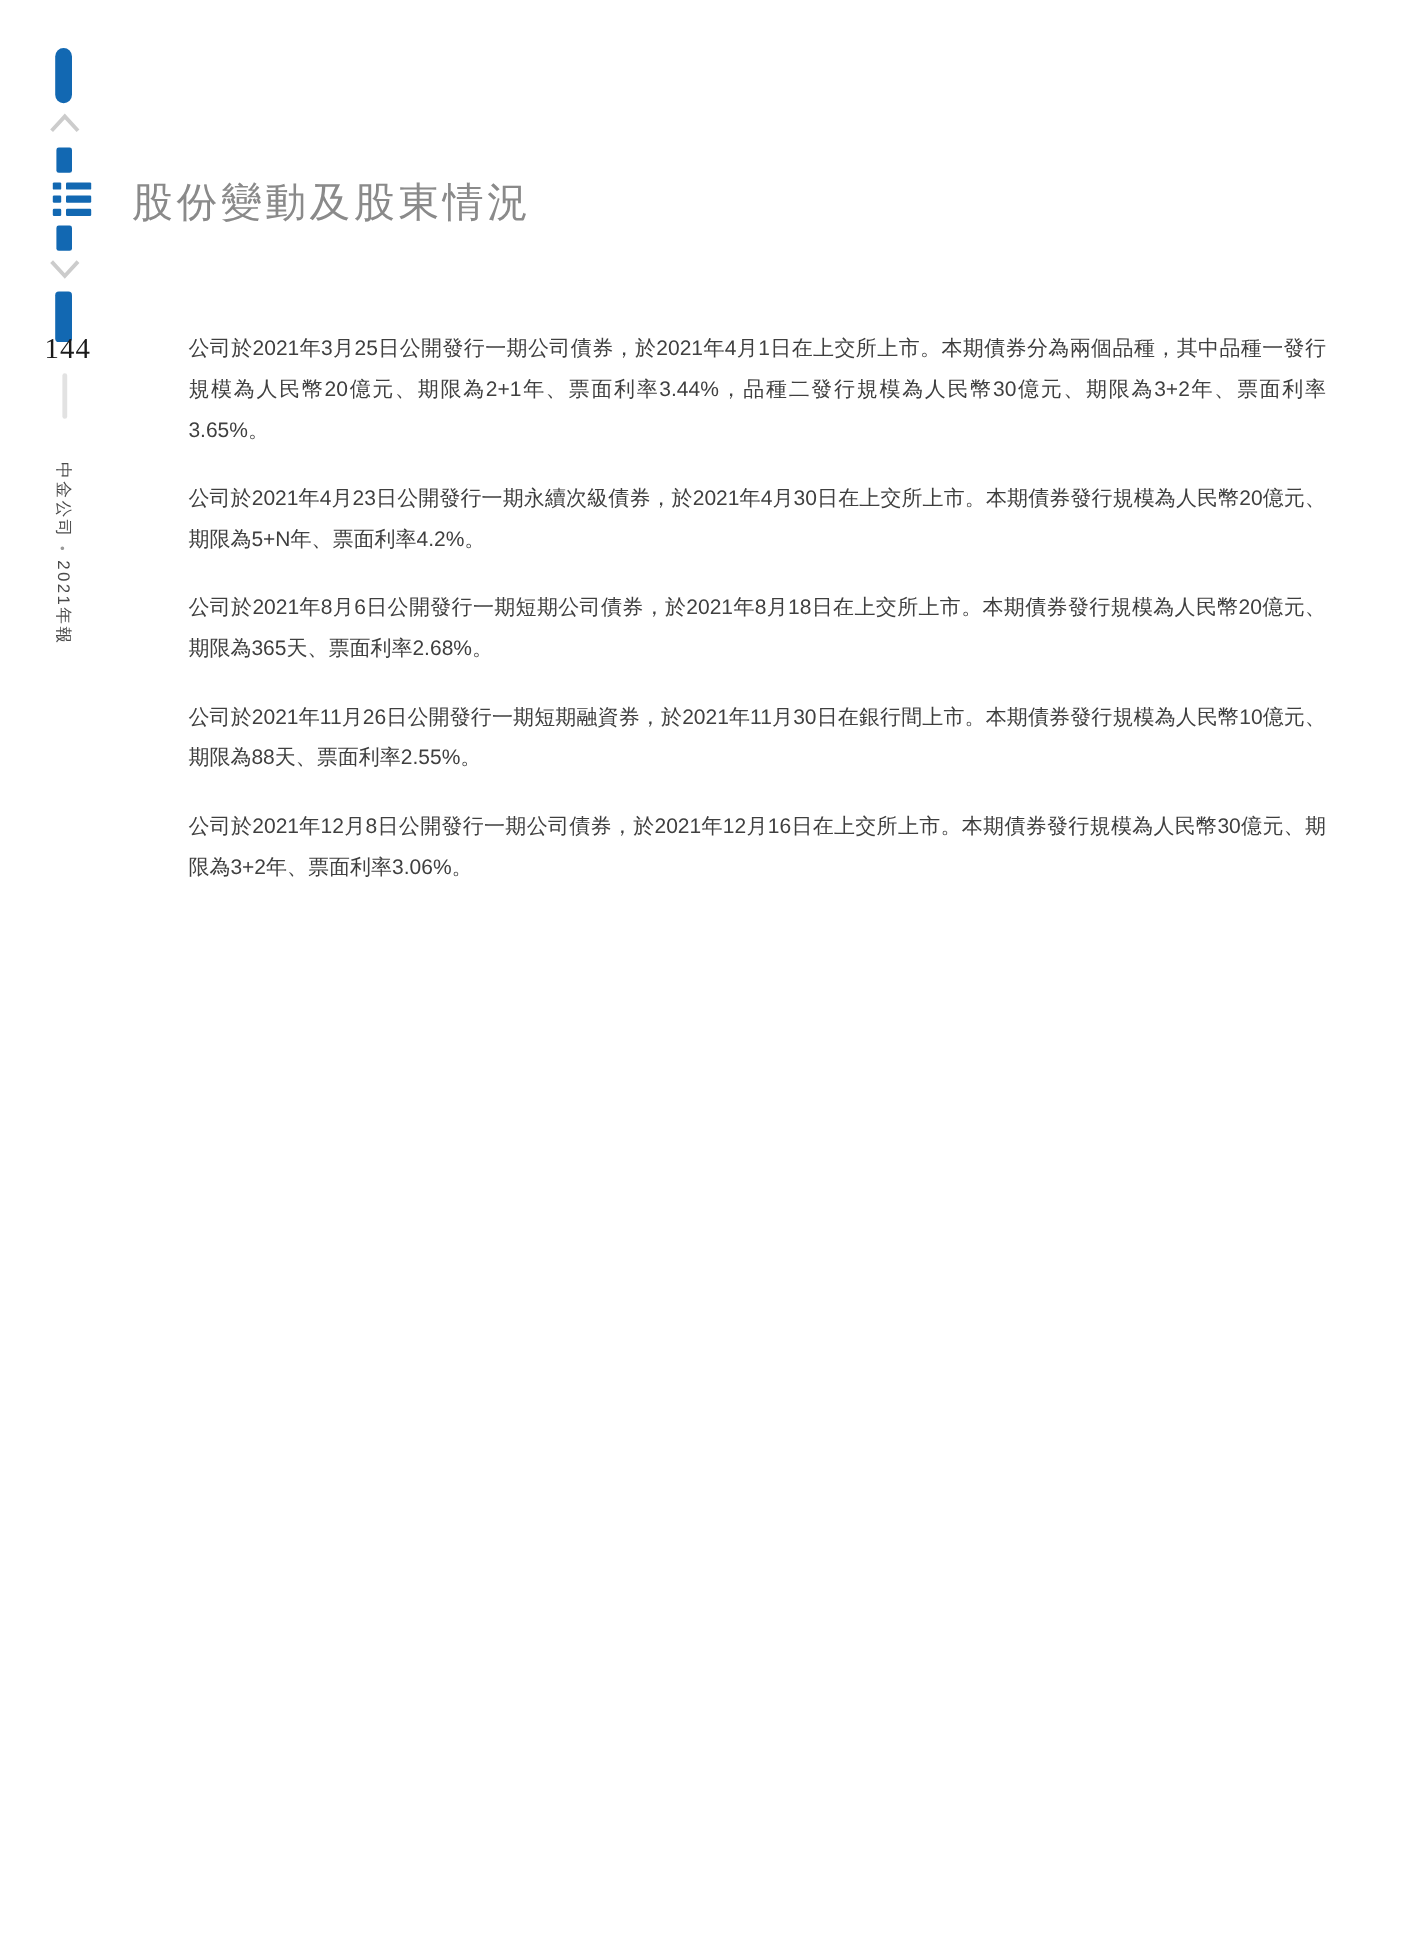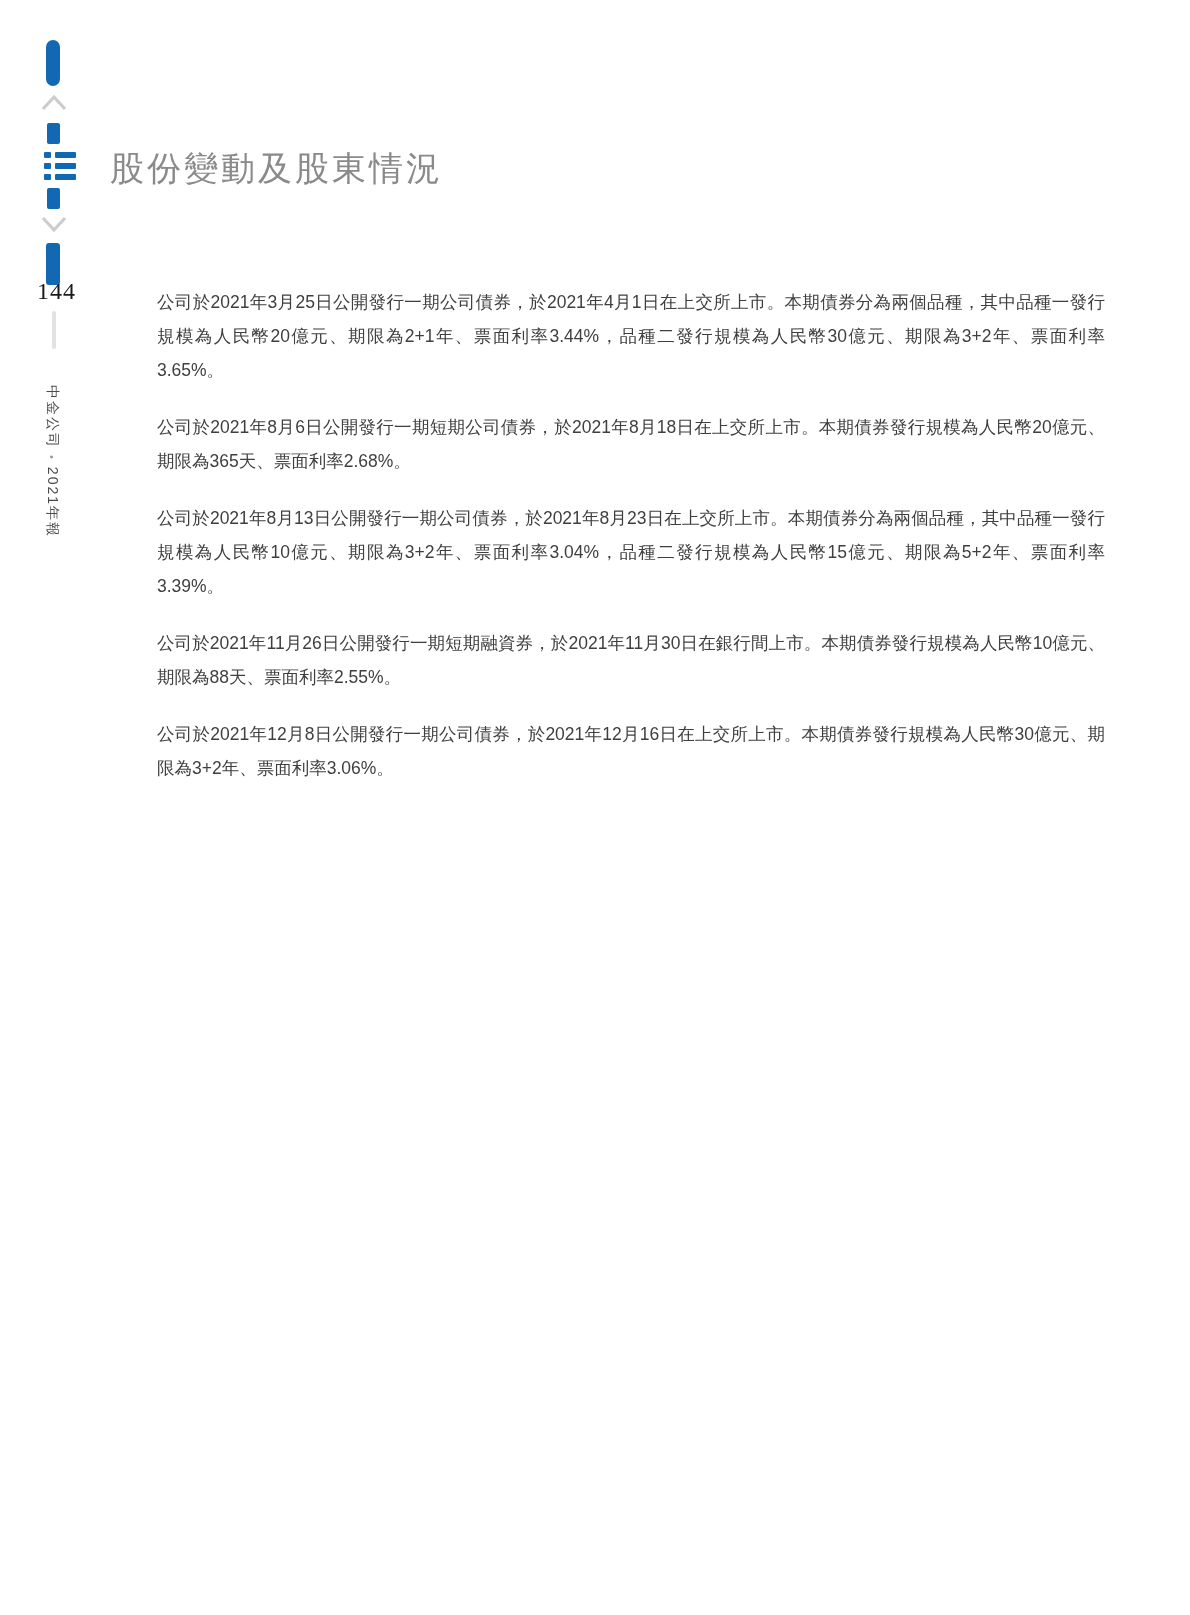--- a/index.html
+++ b/index.html
@@ -50,21 +50,21 @@
   
   .doc-title {
     position: absolute; left: 110px; top: 146px;
     font-family: "Liberation Serif", "DejaVu Serif", serif;
     font-size: 34px; color: #8a8a8a; letter-spacing: 3px;
     font-weight: 400;
   }
 
   
   .main-col {
-    position: absolute; left: 157px; top: 285px; width: 948px;
+    position: absolute; left: 157px; top: 273px; width: 948px;
     font-size: 17.5px; line-height: 34px; color: #3f3f3f;
     text-align: justify;
   }
   .para { margin-bottom: 23px; }
   .para:last-child { margin-bottom: 0; }
 </style>
 </head>
 <body>
 
 <div class="bar-blue bar-top"></div>
@@ -106,17 +106,17 @@
 <div class="page-rule"></div>
 
 <div class="brand-vert">
   <span>中金公司</span><span class="sep">•</span><span>2021年報</span>
 </div>
 
 <h1 class="doc-title">股份變動及股東情況</h1>
 
 <div class="main-col">
   <div class="para">公司於2021年3月25日公開發行一期公司債券，於2021年4月1日在上交所上市。本期債券分為兩個品種，其中品種一發行規模為人民幣20億元、期限為2+1年、票面利率3.44%，品種二發行規模為人民幣30億元、期限為3+2年、票面利率3.65%。</div>
+  <div class="para">公司於2021年4月23日公開發行一期永續次級債券，於2021年4月30日在上交所上市。本期債券發行規模為人民幣20億元、期限為5+N年、票面利率4.2%。</div>
   <div class="para">公司於2021年8月6日公開發行一期短期公司債券，於2021年8月18日在上交所上市。本期債券發行規模為人民幣20億元、期限為365天、票面利率2.68%。</div>
-  <div class="para">公司於2021年8月13日公開發行一期公司債券，於2021年8月23日在上交所上市。本期債券分為兩個品種，其中品種一發行規模為人民幣10億元、期限為3+2年、票面利率3.04%，品種二發行規模為人民幣15億元、期限為5+2年、票面利率3.39%。</div>
   <div class="para">公司於2021年11月26日公開發行一期短期融資券，於2021年11月30日在銀行間上市。本期債券發行規模為人民幣10億元、期限為88天、票面利率2.55%。</div>
   <div class="para">公司於2021年12月8日公開發行一期公司債券，於2021年12月16日在上交所上市。本期債券發行規模為人民幣30億元、期限為3+2年、票面利率3.06%。</div>
 </div>
 
 </body></html>

